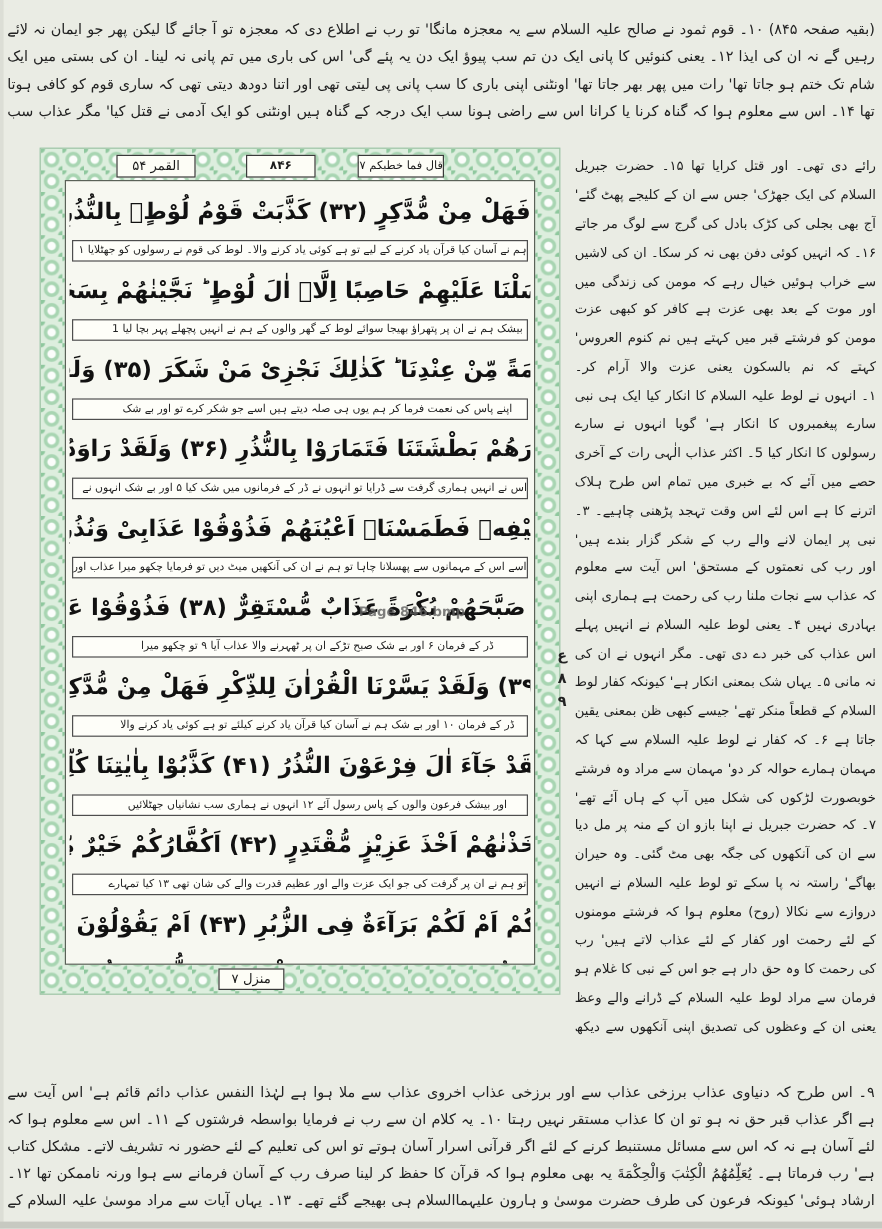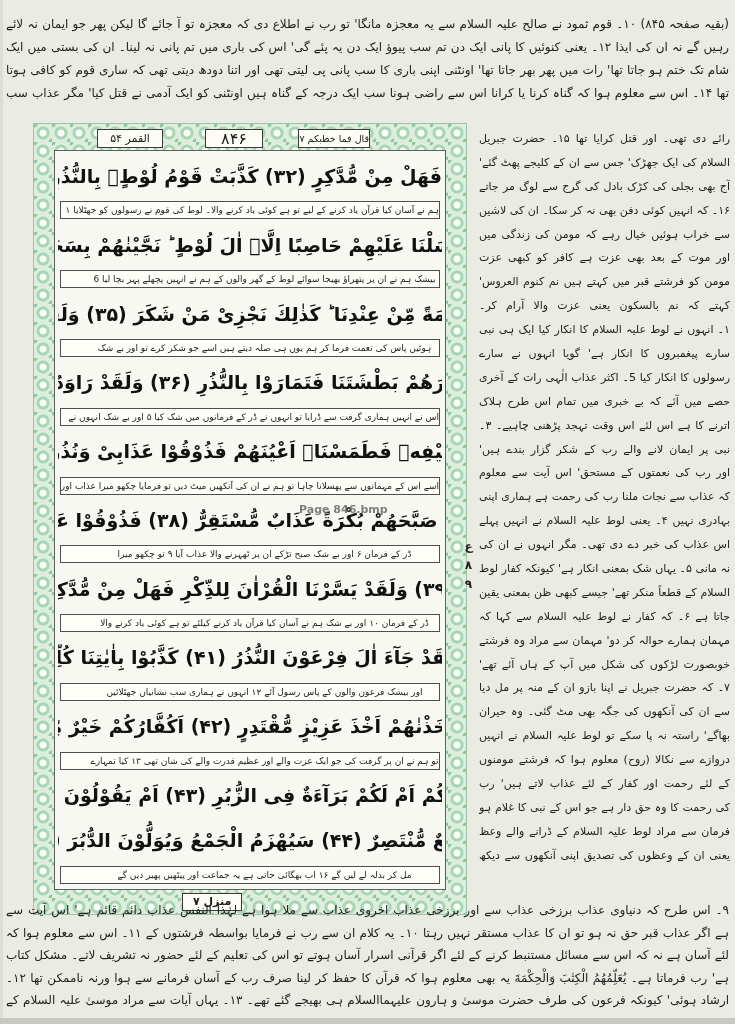--- a/index.html
+++ b/index.html
@@ -13,21 +13,21 @@
   .top-block{position:absolute;top:13px;left:6px;width:723px;}
   .bottom-block{position:absolute;top:899px;left:6px;width:723px;}
   .u-line{
     height:23px;line-height:23px;overflow:hidden;
     font-size:12px;text-align:justify;text-align-last:justify;
     color:#222;
   }
   .bottom-block .u-line{height:22.5px;line-height:22.5px;font-size:12px;}
   
   .qbox{
-    position:absolute;top:123px;left:33px;width:434px;height:792px;
+    position:absolute;top:123px;left:33px;width:434px;height:706px;
     box-sizing:border-box;border:1px solid #9fc3a6;
     background-color:#ddeede;
     background-image:
       radial-gradient(circle at 9px 9px, rgba(255,255,255,.95) 3px, rgba(255,255,255,0) 4px),
       radial-gradient(circle at 9px 9px, #a8d5b2 6px, rgba(168,213,178,0) 7px),
       radial-gradient(circle at 0px 0px, #8fc89e 3px, rgba(143,200,158,0) 4px),
       radial-gradient(circle at 18px 18px, #8fc89e 3px, rgba(143,200,158,0) 4px);
     background-size:18px 18px;
   }
   .qbox-inner{
@@ -47,26 +47,26 @@
     border:1px solid #4e4e4e;background:#fefef9;
     font-size:9px;text-align:center;white-space:nowrap;overflow:hidden;
     color:#222;box-sizing:border-box;padding-left:29px;
   }
   .qhdr-box{
     position:absolute;top:5px;height:19px;line-height:18px;
     background:#fdfdf6;border:1px solid #3a3a3a;
     text-align:center;white-space:nowrap;overflow:hidden;box-sizing:border-box;
   }
   .qhdr-surah{left:63px;width:66px;font-size:11px;}
-  .qhdr-page{left:171px;width:58px;font-size:16px;font-weight:normal;letter-spacing:2px;}
+  .qhdr-page{left:171px;width:58px;font-size:10px;font-weight:bold;letter-spacing:2px;}
   .qhdr-juz{left:264px;width:72px;font-size:9.5px;}
   .manzil{
     position:absolute;bottom:3px;left:148px;height:18px;line-height:16px;
     padding:0 10px;background:#fdfdf6;border:1px solid #3a3a3a;
-    font-size:11px;box-sizing:border-box;white-space:nowrap;font-weight:bold;
+    font-size:11px;box-sizing:border-box;white-space:nowrap;
   }
   
   .rcol{position:absolute;top:127px;left:479px;width:251px;}
   .r-line{
     height:23.9px;line-height:23.9px;overflow:hidden;
     font-size:11px;text-align:justify;text-align-last:justify;color:#1e1e1e;
   }
   
   .marker{position:absolute;top:537px;left:460px;width:17px;text-align:center;}
   .m-glyph{font-size:12px;line-height:19px;font-weight:bold;color:#222;}
@@ -100,23 +100,23 @@
       <span>۸۴۶</span>
     </div>
     <div class="qhdr-box qhdr-juz">
       <span>قال فما خطبكم ۲۷</span>
     </div>
 
     <div class="qbox-inner">
         <div class="qrow ayah">لِلذِّكْرِ فَهَلْ مِنْ مُّدَّكِرٍ (۳۲) كَذَّبَتْ قَوْمُ لُوْطٍۭ بِالنُّذُرِ (۳۳)</div>
         <div class="qrow translation">ہم نے آسان کیا قرآن یاد کرنے کے لیے تو ہے کوئی یاد کرنے والا۔ لوط کی قوم نے رسولوں کو جھٹلایا ۱</div>
         <div class="qrow ayah">اِنَّاۤ اَرْسَلْنَا عَلَیْهِمْ حَاصِبًا اِلَّاۤ اٰلَ لُوْطٍ ؕ نَجَّیْنٰهُمْ بِسَحَرٍ (۳۴)</div>
-        <div class="qrow translation">بیشک ہم نے ان پر پتھراؤ بھیجا سوائے لوط کے گھر والوں کے ہم نے انہیں پچھلے پہر بچا لیا 6</div>
+        <div class="qrow translation">بیشک ہم نے ان پر پتھراؤ بھیجا سوائے لوط کے گھر والوں کے ہم نے انہیں پچھلے پہر بچا لیا 1</div>
         <div class="qrow ayah">نِّعْمَةً مِّنْ عِنْدِنَا ؕ كَذٰلِكَ نَجْزِیْ مَنْ شَكَرَ (۳۵) وَلَقَدْ</div>
-        <div class="qrow translation">ہوئیں پاس کی نعمت فرما کر ہم یوں ہی صلہ دیتے ہیں اسے جو شکر کرے تو اور بے شک</div>
+        <div class="qrow translation">اپنے پاس کی نعمت فرما کر ہم یوں ہی صلہ دیتے ہیں اسے جو شکر کرے تو اور بے شک</div>
         <div class="qrow ayah">اَنْذَرَهُمْ بَطْشَتَنَا فَتَمَارَوْا بِالنُّذُرِ (۳۶) وَلَقَدْ رَاوَدُوْهُ</div>
         <div class="qrow translation">اس نے انہیں ہماری گرفت سے ڈرایا تو انہوں نے ڈر کے فرمانوں میں شک کیا ۵ اور بے شک انہوں نے</div>
         <div class="qrow ayah">عَنْ ضَیْفِهٖ فَطَمَسْنَاۤ اَعْیُنَهُمْ فَذُوْقُوْا عَذَابِیْ وَنُذُرِ (۳۷)</div>
         <div class="qrow translation">اسے اس کے مہمانوں سے پھسلانا چاہا تو ہم نے ان کی آنکھیں میٹ دیں تو فرمایا چکھو میرا عذاب اور</div>
         <div class="qrow ayah">وَلَقَدْ صَبَّحَهُمْ بُكْرَةً عَذَابٌ مُّسْتَقِرٌّ (۳۸) فَذُوْقُوْا عَذَابِیْ</div>
         <div class="qrow translation">ڈر کے فرمان ۶ اور بے شک صبح تڑکے ان پر ٹھہرنے والا عذاب آیا ۹ تو چکھو میرا</div>
         <div class="qrow ayah">وَنُذُرِ (۳۹) وَلَقَدْ یَسَّرْنَا الْقُرْاٰنَ لِلذِّكْرِ فَهَلْ مِنْ مُّدَّكِرٍ (۴۰)</div>
         <div class="qrow translation">ڈر کے فرمان ۱۰ اور بے شک ہم نے آسان کیا قرآن یاد کرنے کیلئے تو ہے کوئی یاد کرنے والا</div>
         <div class="qrow ayah">وَلَقَدْ جَآءَ اٰلَ فِرْعَوْنَ النُّذُرُ (۴۱) كَذَّبُوْا بِاٰیٰتِنَا كُلِّهَا</div>
         <div class="qrow translation">اور بیشک فرعون والوں کے پاس رسول آئے ۱۲ انہوں نے ہماری سب نشانیاں جھٹلائیں</div>

